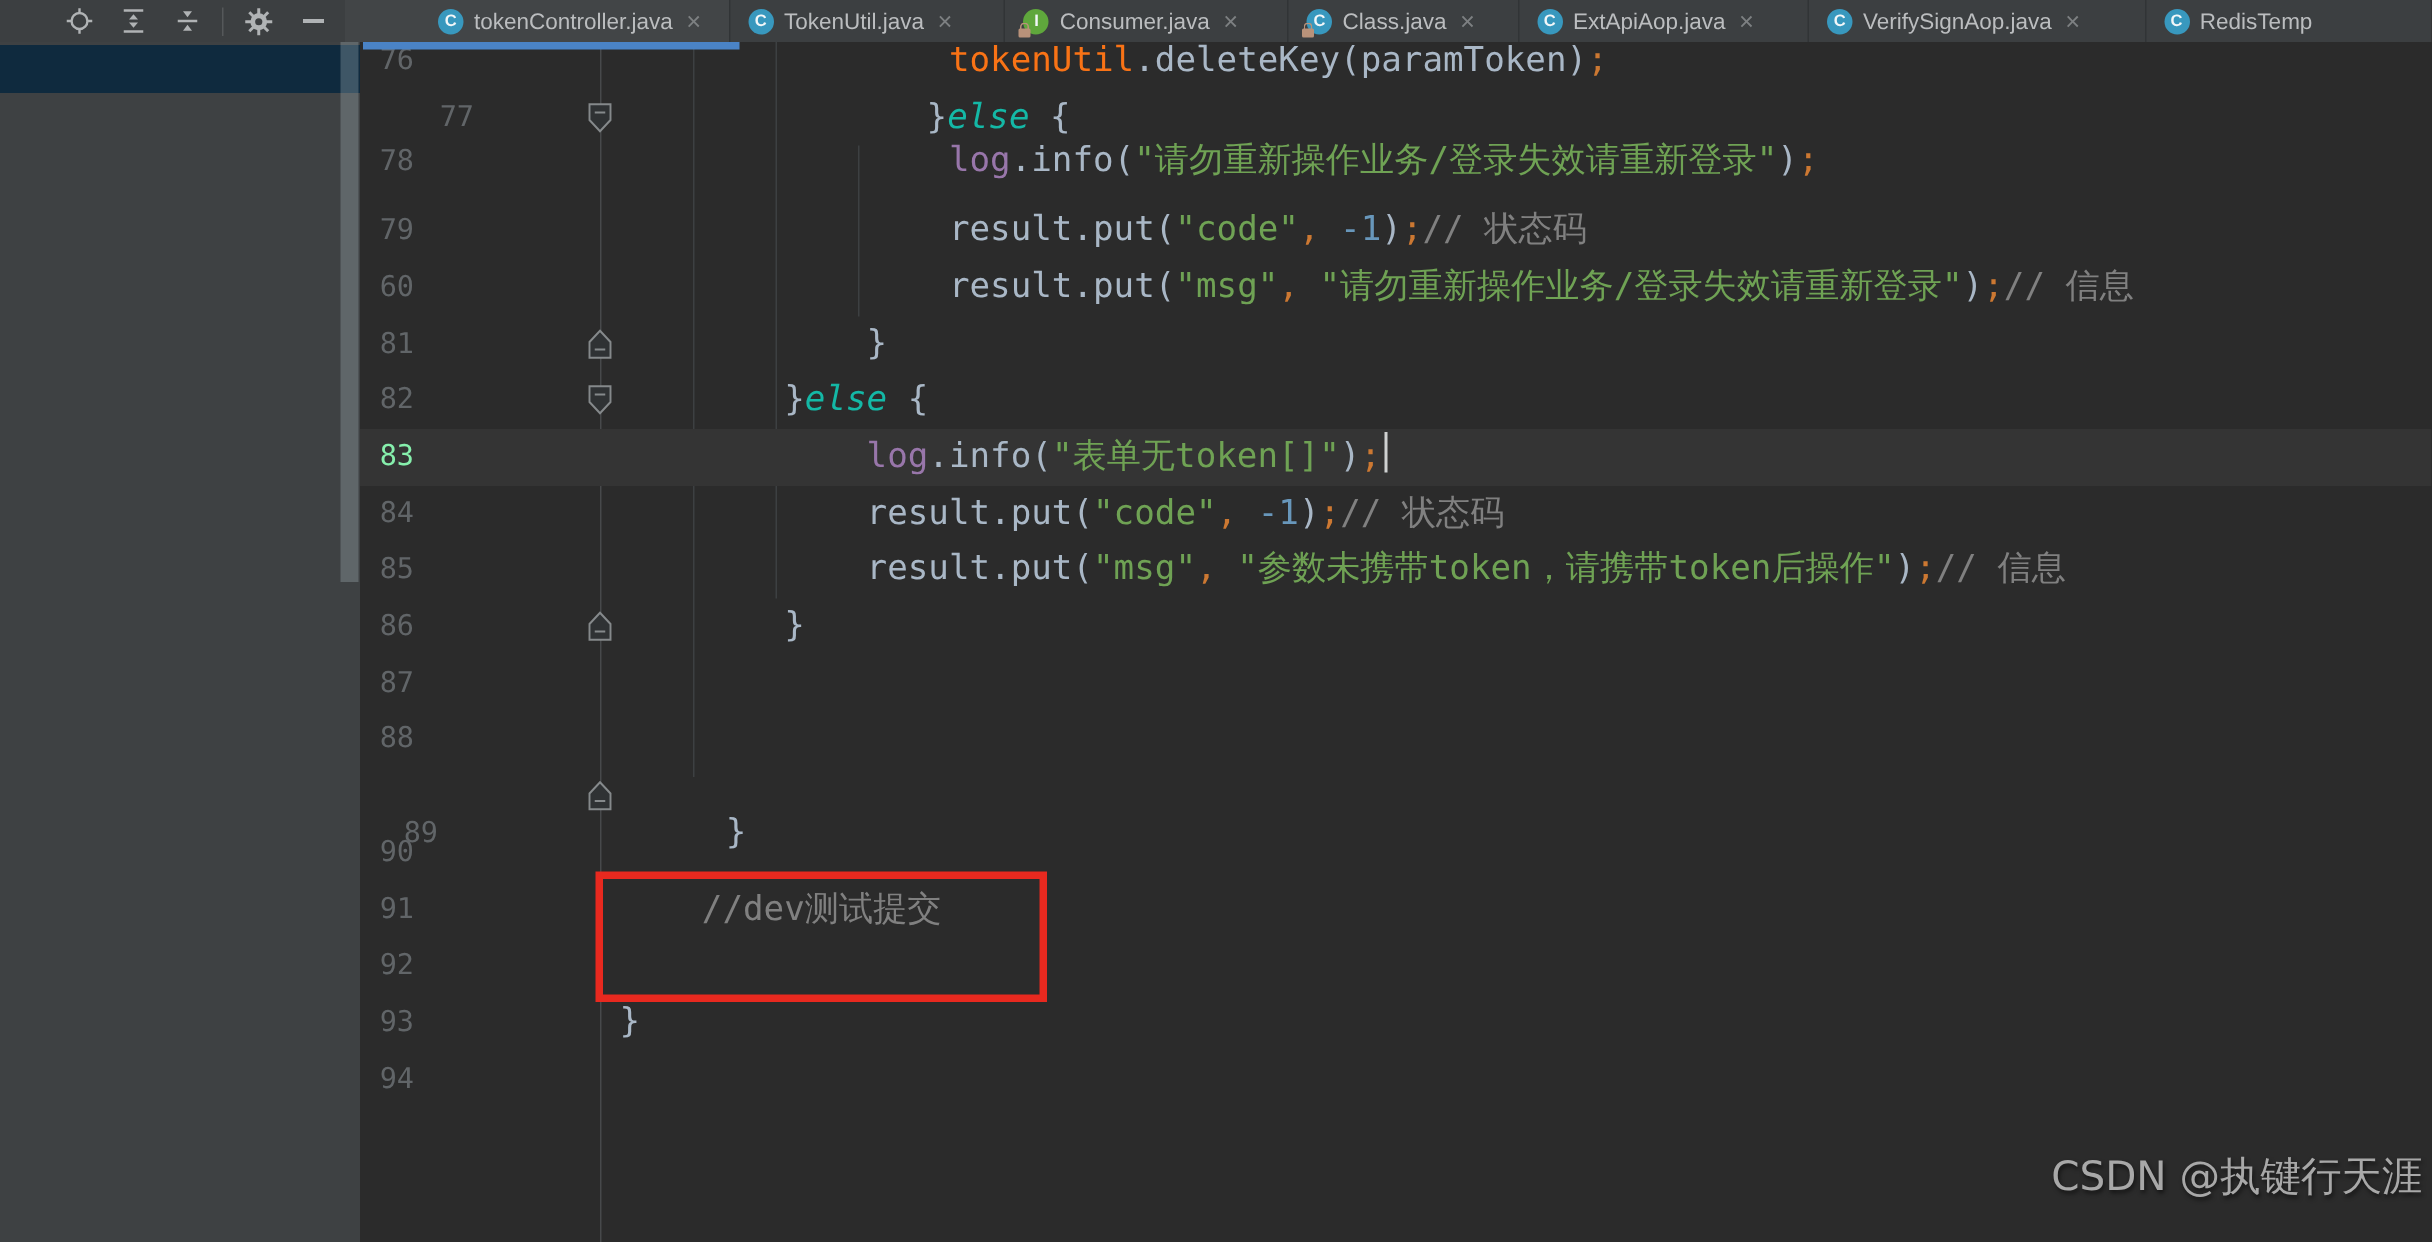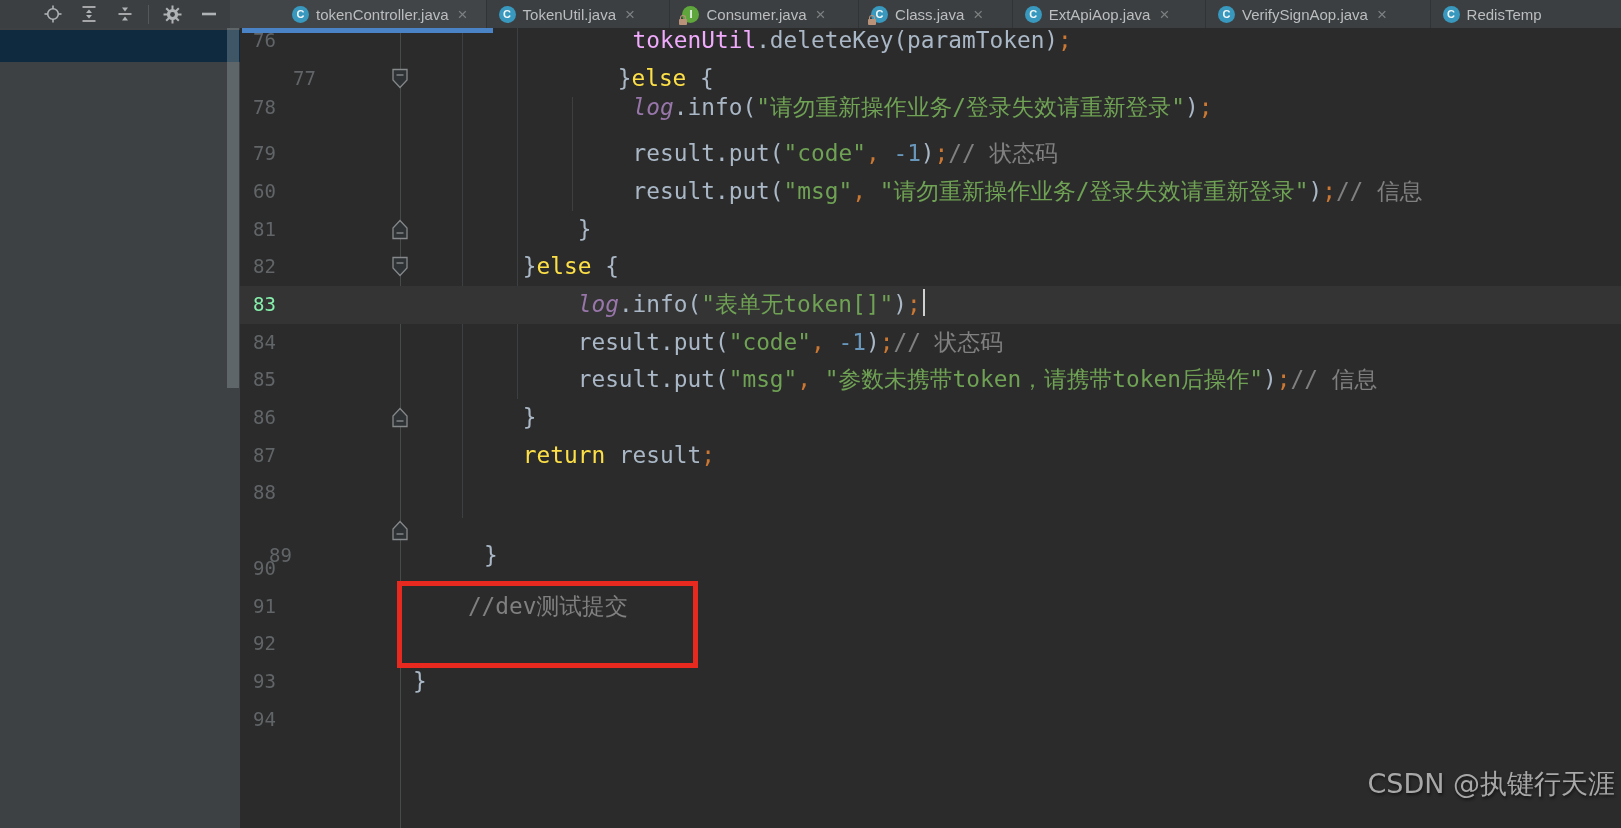--- a/index.html
+++ b/index.html
@@ -49,26 +49,26 @@
   .g3{left:332px;top:69px;height:114px;}
   .cur-line-bg{position:absolute;left:0;right:0;height:38px;background:#343434;}
   .rows{position:absolute;left:0;top:-6px;right:0;bottom:0;}
   .row{position:absolute;left:0;width:100%;height:37.7px;}
   .lnum{position:absolute;left:0;width:36px;text-align:right;
         font:19px/37.7px "DejaVu Sans Mono",monospace;color:#616568;}
   .lnum.cur{color:#86efac;}
   .lcode{position:absolute;left:173px;top:0;white-space:pre;
          font:22.8px/37.7px "DejaVu Sans Mono",monospace;color:#a9b7c6;}
   .tk-plain{color:#a9b7c6;}
-  .tk-kw{color:#fde047;}
+  .tk-kw{color:#14b8a6;font-style:italic;}
   .tk-str{color:#6fa254;}
   .tk-num{color:#6897bb;}
   .tk-cmt{color:#808080;}
-  .tk-field{color:#9876aa;font-style:italic;}
-  .tk-fieldn{color:#f0abfc;}
+  .tk-field{color:#9876aa;}
+  .tk-fieldn{color:#f97316;}
   .tk-semi{color:#cc7832;}
   .caret{display:inline-block;width:2.5px;height:27px;background:#cfd1d1;
          vertical-align:-4px;margin-left:2px;}
   .fold-icon{position:absolute;left:150px;}
 
   
   .red-box{position:absolute;left:397px;top:581px;width:291px;height:77px;
            border:5px solid #e8291f;z-index:12;}
   .watermark{position:absolute;right:6px;bottom:26px;z-index:13;color:#a8a8a8;
              font-size:27px;font-family:"DejaVu Sans","Liberation Sans",sans-serif;
@@ -212,21 +212,20 @@
       <div class="row" style="top: 339.3px;">
         <div class="lnum">85</div>
         <div class="lcode"><span class="tk-plain">            result.put(</span><span class="tk-str">"msg"</span><span class="tk-semi">,</span><span class="tk-plain"> </span><span class="tk-str">"参数未携带token，请携带token后操作"</span><span class="tk-plain">)</span><span class="tk-semi">;</span><span class="tk-cmt">// 信息</span></div>
       </div>
       <div class="row" style="top: 377px;">
         <div class="lnum">86</div>
         <div class="lcode"><span class="tk-plain">        }</span></div>
       </div>
       <div class="row" style="top: 414.7px; padding-left: 23px;">
         <div class="lnum">87</div>
-        <div class="lcode"><span class="tk-plain">        </span><span class="tk-kw">return</span><span class="tk-plain"> result</span><span class="tk-semi">;</span></div>
       </div>
       <div class="row" style="top: 452.4px;">
         <div class="lnum">88</div>
         <div class="lcode"></div>
       </div>
       <div class="row" style="top: 515px; margin-left: 16px;">
         <div class="lnum">89</div>
         <div class="lcode"><span class="tk-plain">    }</span></div>
       </div>
       <div class="row" style="top: 527.8px;">

